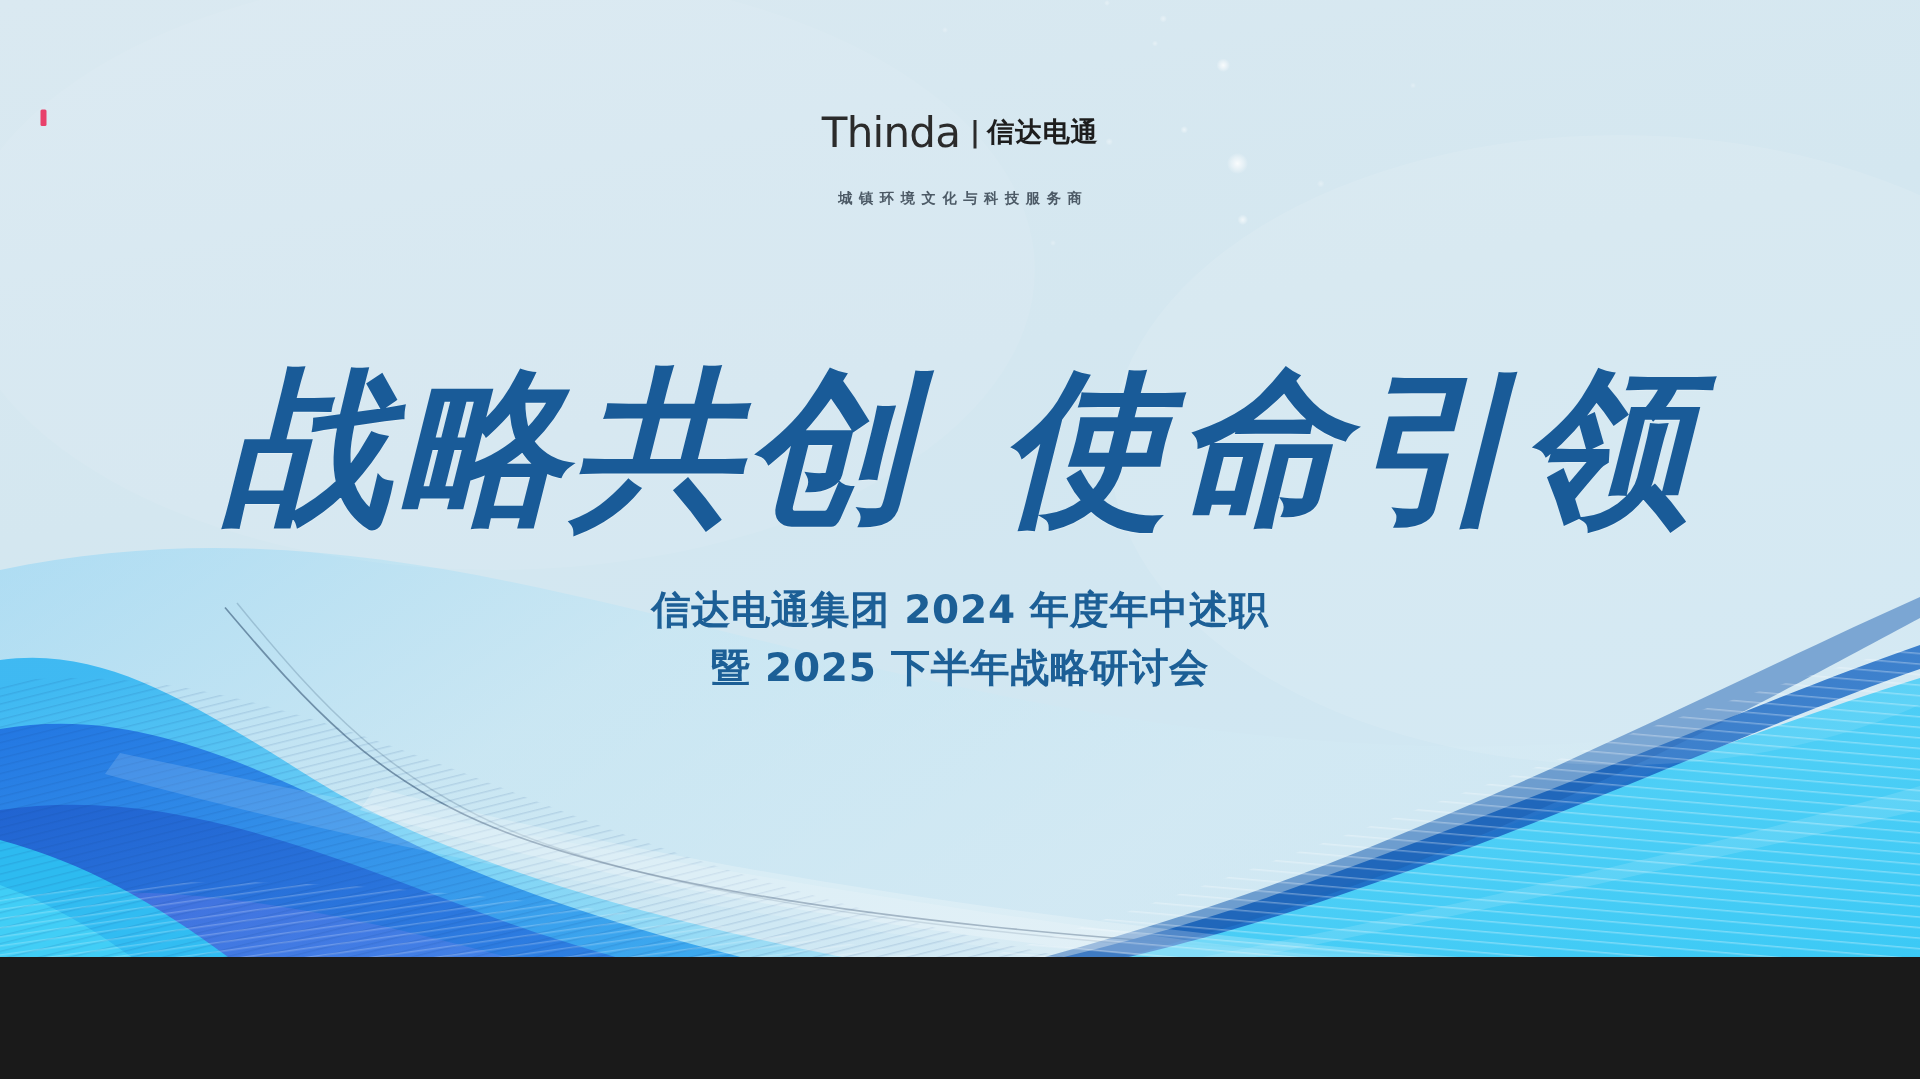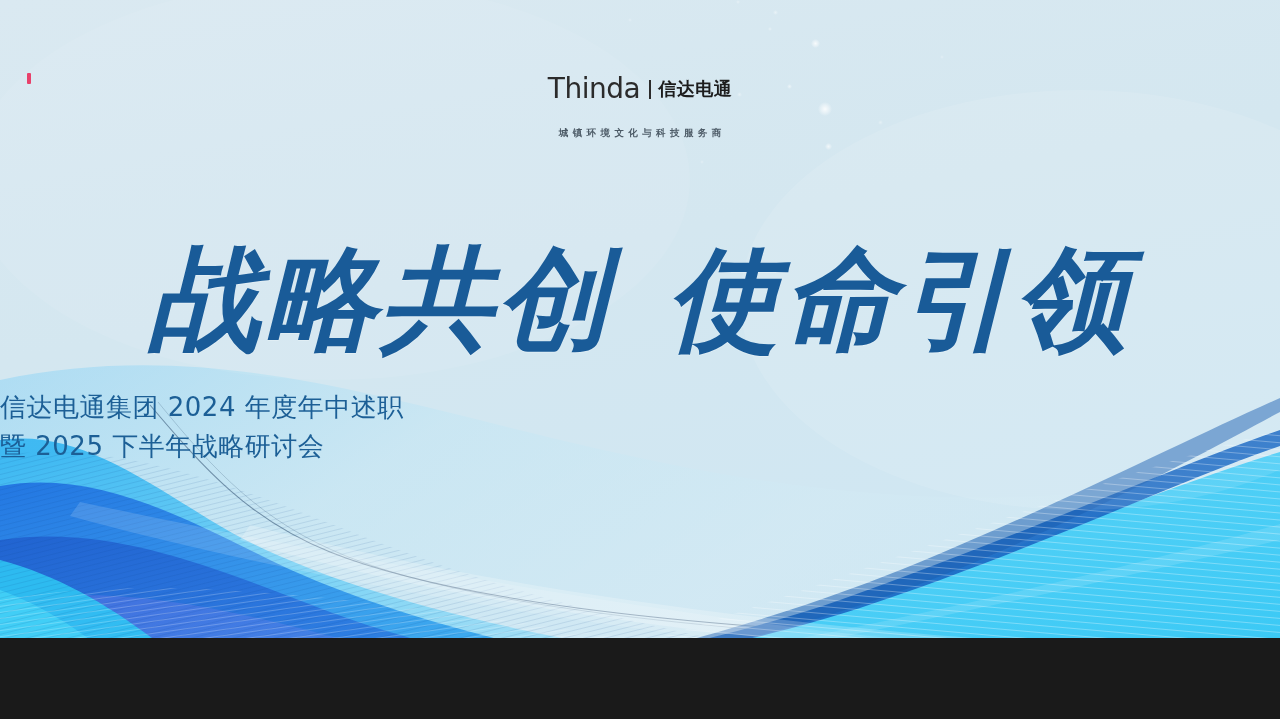--- a/index.html
+++ b/index.html
@@ -116,23 +116,24 @@
     text-shadow: 0 1px 0 rgba(255,255,255,0.25);
   }
   #headline .gap { display: inline-block; width: 54px; }
 
   
   #subtitle {
     position: absolute;
     left: 0;
     right: 0;
     top: 388px;
+    text-align: center;
     color: #1c5f96;
     font-family: "DejaVu Sans", "Liberation Sans", sans-serif;
-    font-weight: 400;
+    font-weight: 700;
     font-size: 26px;
     line-height: 1.5;
   }
   #subtitle .line { display: block; letter-spacing: 0.5px; }
 </style>
 </head>
 <body>
 
 <div id="slide">
 

